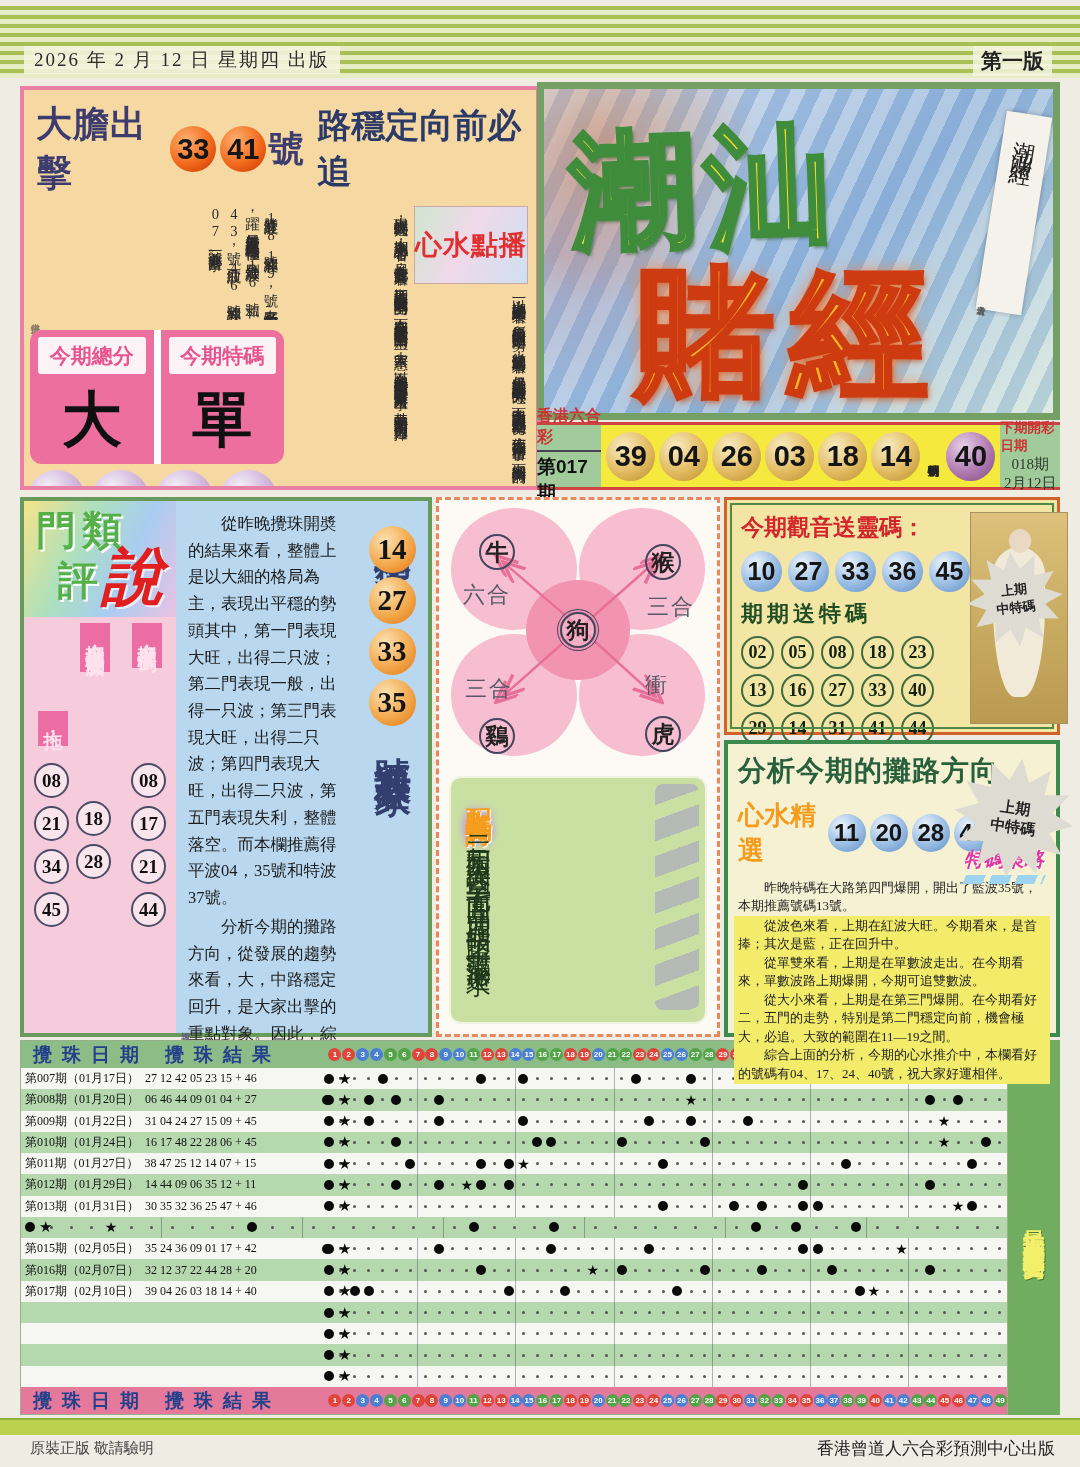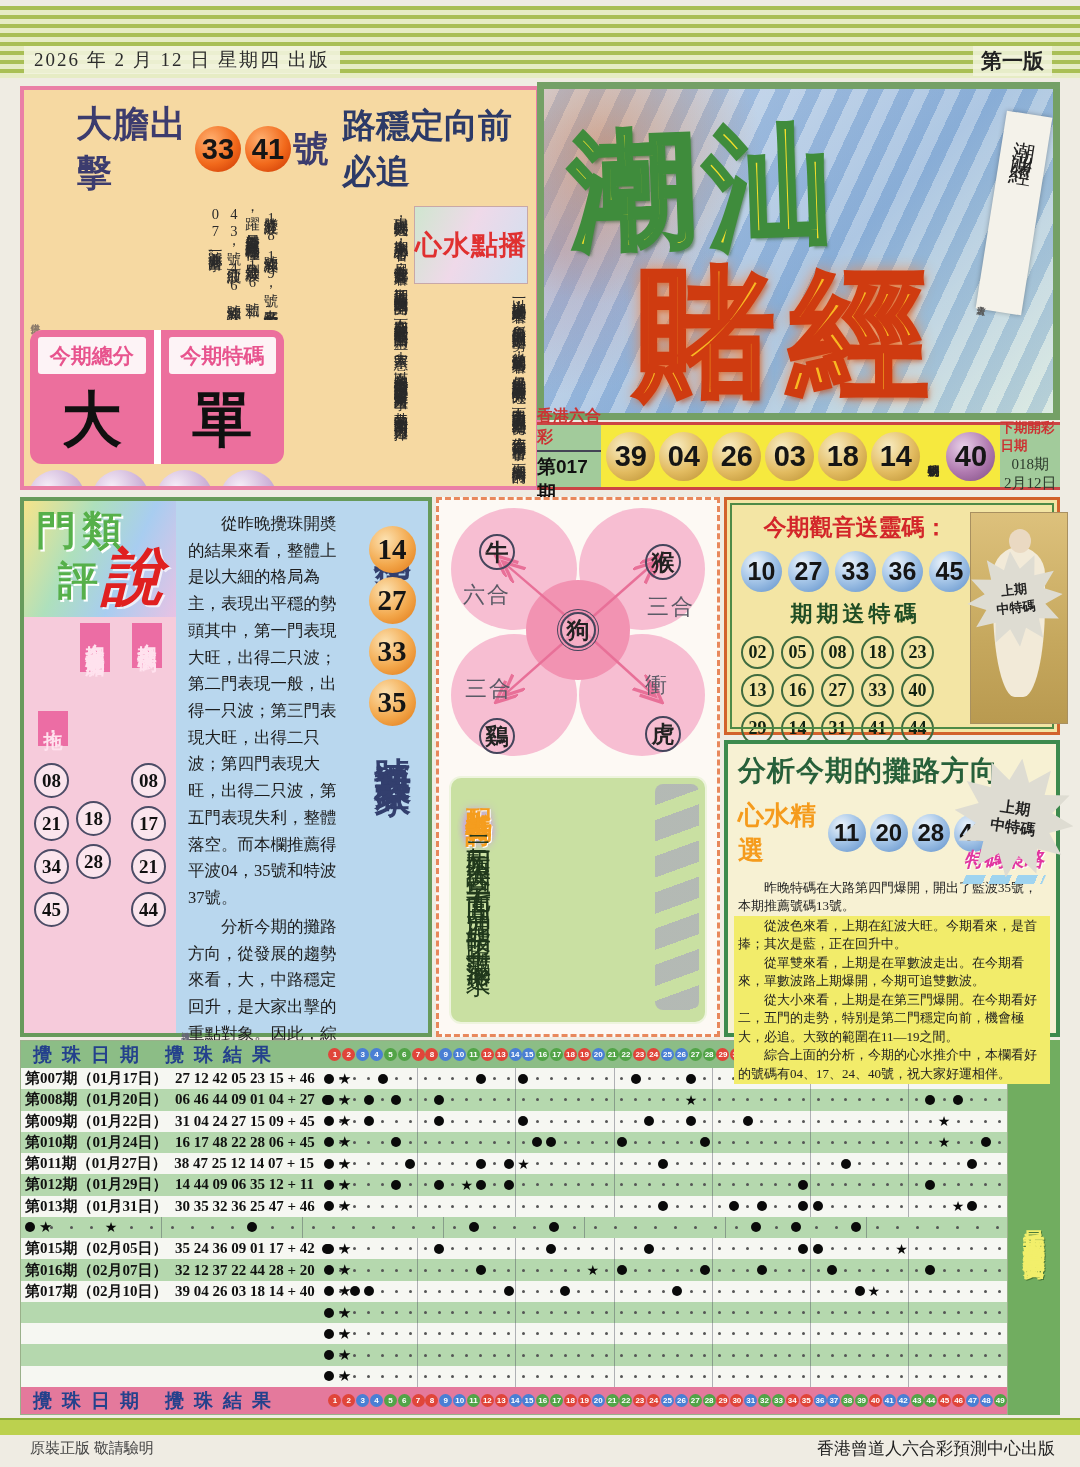--- a/index.html
+++ b/index.html
@@ -10,21 +10,21 @@
        background:repeating-linear-gradient(180deg,#a9bf55 0 4px,#e6ecc4 4px 9px);}
   .hdr-title{position:absolute;left:560px;top:4px;font-size:44px;font-weight:900;color:#d4372b;
        font-family:"Liberation Serif",serif;letter-spacing:3px;text-shadow:1px 1px 0 #fff;}
   .hdr-date{position:absolute;left:24px;top:40px;font-size:19px;color:#2c2c2c;letter-spacing:2px;
        background:rgba(242,244,222,.9);padding:1px 10px;font-family:"Liberation Serif",serif;}
   .hdr-edition{position:absolute;right:28px;top:40px;font-size:21px;font-weight:800;color:#222;
        background:rgba(242,244,222,.85);padding:1px 8px;font-family:"Liberation Serif",serif;}
   
   .box-tl{position:absolute;left:20px;top:86px;width:520px;height:404px;background:#f6d9a2;
        border:4px solid #ea7fa6;box-sizing:border-box;overflow:hidden;}
-  .tl-headline{display:flex;align-items:center;padding:10px 6px 2px 12px;margin-left:40px;}
+  .tl-headline{display:flex;align-items:center;padding:10px 6px 2px 12px;}
   .hl-text{font-size:36px;font-weight:900;color:#3c3c6e;font-family:"Liberation Serif",serif;letter-spacing:1px;}
   .ball{display:inline-flex;align-items:center;justify-content:center;border-radius:50%;
        font-weight:800;color:#151515;flex:none;}
   .hl-ball{width:46px;height:46px;font-size:29px;margin:0 2px;
        background:radial-gradient(circle at 35% 30%,#ffb070,#f26a1c 55%,#c83200);}
   .hl-right{font-size:34px;font-weight:900;color:#2c3a68;margin-left:12px;font-family:"Liberation Serif",serif;}
   .tl-content{position:relative;height:322px;margin-top:4px;}
   .vtext{writing-mode:vertical-rl;text-orientation:upright;font-size:14.5px;letter-spacing:1px;
        line-height:1.28;color:#2a2a2a;font-family:"Liberation Serif",serif;overflow:hidden;position:absolute;}
   .vt1{right:8px;top:84px;width:112px;height:234px;}
@@ -139,21 +139,21 @@
   .poem-flow{writing-mode:vertical-rl;text-orientation:upright;height:100%;position:relative;z-index:1;}
   .poem-title{color:#f59d1e;font-weight:900;font-size:26px;letter-spacing:2px;margin-left:16px;
        font-family:"Liberation Serif",serif;text-shadow:1px 1px 0 #fff,0 0 8px #caa2e0;}
   .poem-line{font-size:25px;color:#20381c;letter-spacing:5px;margin-left:15px;font-family:"Liberation Serif",serif;}
   .poem::after{content:"";position:absolute;right:6px;top:6px;width:44px;height:226px;border-radius:8px;
        background:repeating-linear-gradient(160deg,rgba(148,128,208,.4) 0 20px,rgba(148,128,208,0) 20px 34px);}
   
   .gy{position:absolute;left:724px;top:497px;width:336px;height:238px;border:3px solid #d2622c;
        outline:2px solid #4e8a46;outline-offset:-8px;background:#f3e5a4;box-sizing:border-box;
        display:flex;padding:12px 8px 8px 14px;}
-  .gy-left{flex:1;text-align:center;}
+  .gy-left{flex:1;}
   .gy-title{color:#d3262a;font-weight:900;font-size:23px;font-family:"Liberation Serif",serif;}
   .gy-balls{display:flex;gap:6px;margin:8px 0 7px;}
   .ball-blue{width:41px;height:41px;font-size:25px;
        background:radial-gradient(circle at 35% 30%,#edf4fb,#a6c6e8 45%,#5c8ec9);}
   .gy-sub{color:#1f4d24;font-weight:900;font-size:22px;letter-spacing:4px;font-family:"Liberation Serif",serif;}
   .gy-grid{margin-top:7px;display:flex;flex-direction:column;gap:5px;}
   .gy-grid-row{display:flex;gap:7px;}
   .gy-circ{width:33px;height:33px;border-radius:50%;border:2px solid #3f6b3f;color:#112211;font-size:18px;
        font-weight:700;display:flex;align-items:center;justify-content:center;box-sizing:border-box;
        font-family:"Liberation Serif",serif;}
@@ -197,22 +197,22 @@
        font-size:19px;flex:none;}
   .th-left span{letter-spacing:10px;margin-right:16px;}
   .th-grid{flex:1;display:flex;}
   .mini-cell{flex:1;display:flex;align-items:center;justify-content:center;}
   .mini-ball{width:13px;height:13px;border-radius:50%;color:#fff;font-size:8px;font-weight:700;
        display:flex;align-items:center;justify-content:center;font-family:"Liberation Sans",sans-serif;}
   #trend-rows{flex:1;display:flex;flex-direction:column;}
   .tr-row{flex:1;display:flex;}
   .tr-row.white{background:#f6f7f2;}
   .tr-row.green{background:#b5d8ae;}
-  .row-left{width:295px;font-size:15px;color:#111;display:flex;align-items:center;padding-left:4px;
-       white-space:pre;flex:none;font-weight:bold;}
+  .row-left{width:295px;font-size:12px;color:#111;display:flex;align-items:center;padding-left:4px;
+       white-space:pre;flex:none;}
   .row-grid{flex:1;display:flex;position:relative;}
   .cell{flex:1;display:flex;align-items:center;justify-content:center;position:relative;}
   .cell.sep{border-right:1px solid rgba(60,60,80,.38);}
   .dot{width:3px;height:3px;border-radius:50%;background:#555;display:block;}
   .dot.big{width:10px;height:10px;background:#0a0a0a;}
   .star-mark{font-size:14px;line-height:1;color:#0a0a0a;font-family:"DejaVu Sans",sans-serif;}
   .legend-dot{position:absolute;left:4px;top:50%;margin-top:-5px;width:10px;height:10px;border-radius:50%;
        background:#0a0a0a;}
   .legend-star{position:absolute;left:18px;top:50%;margin-top:-9px;font-size:15px;line-height:1.2;color:#0a0a0a;
        font-family:"DejaVu Sans",sans-serif;}

